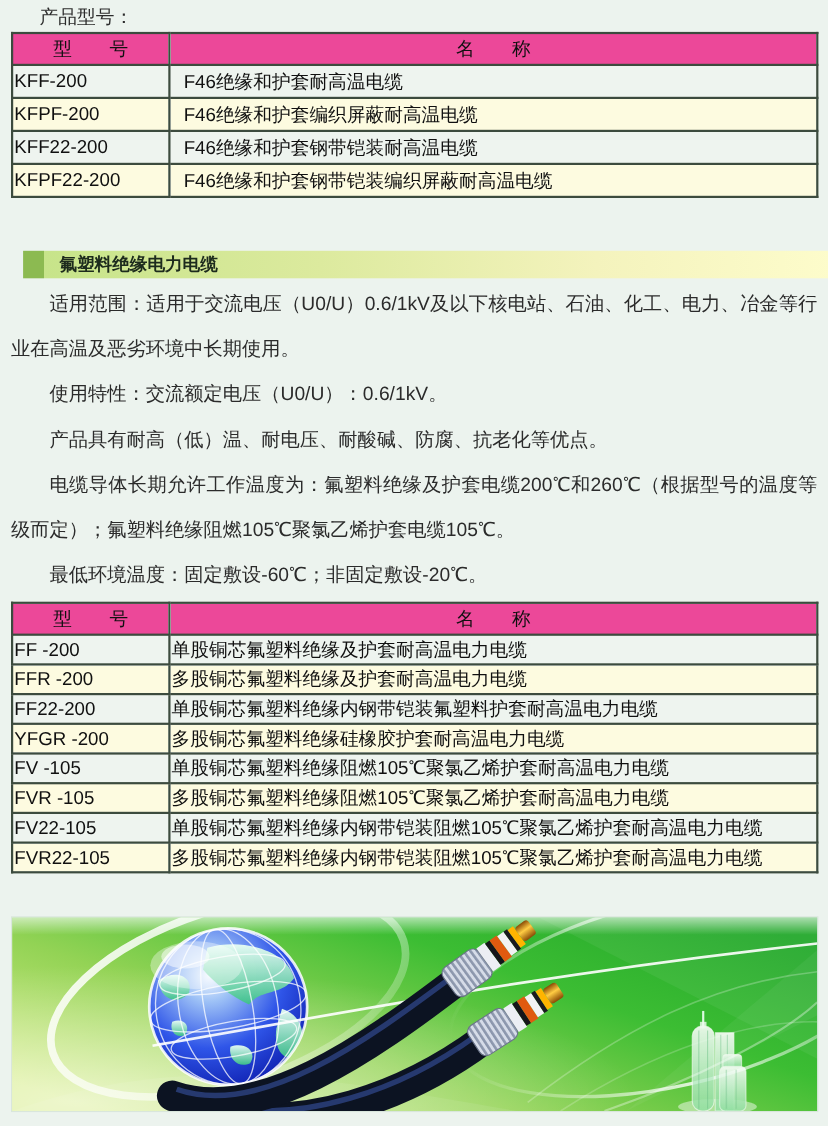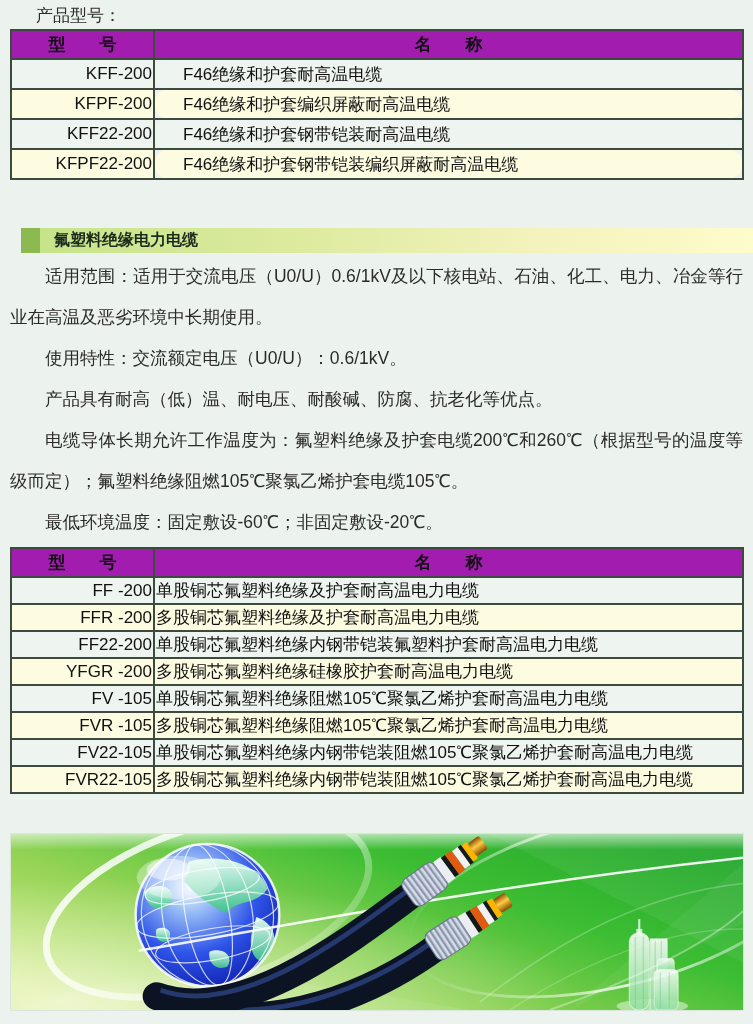--- a/index.html
+++ b/index.html
@@ -16,27 +16,27 @@
     position:absolute;left:10px;width:734px;
     border-collapse:collapse;table-layout:fixed;
     font-size:17px;color:#101010;
   }
   .t1{top:29px;}
   .t2{top:547px;}
   .model-table th,.model-table td{
     border:2px solid #3c4b3e;overflow:hidden;white-space:nowrap;
   }
   .model-table th{
-    background:#a21caf;font-weight:bold;height:25px;text-align:center;
+    background:#ec4899;font-weight:normal;height:25px;text-align:center;
   }
   .t1 td{height:26px;}
   .t2 td{height:22px;}
   .col-model{width:143px;}
-  td.model{text-align:right;}
-  .t1 td.name{text-align:left;padding-left:28px;border-radius:15px;}
+  td.model{text-align:left;}
+  .t1 td.name{text-align:left;padding-left:12px;}
   .t2 td.name{text-align:left;}
   .model-table tbody tr:nth-child(odd){background:#eef4ef;}
   .model-table tbody tr:nth-child(even){background:#fdfbe0;}
   
   .section-bar{
     position:absolute;left:21px;top:228px;width:737px;height:25px;
     display:flex;align-items:stretch;
   }
   .section-chip{width:19px;background:#8cba51;}
   .section-body{

